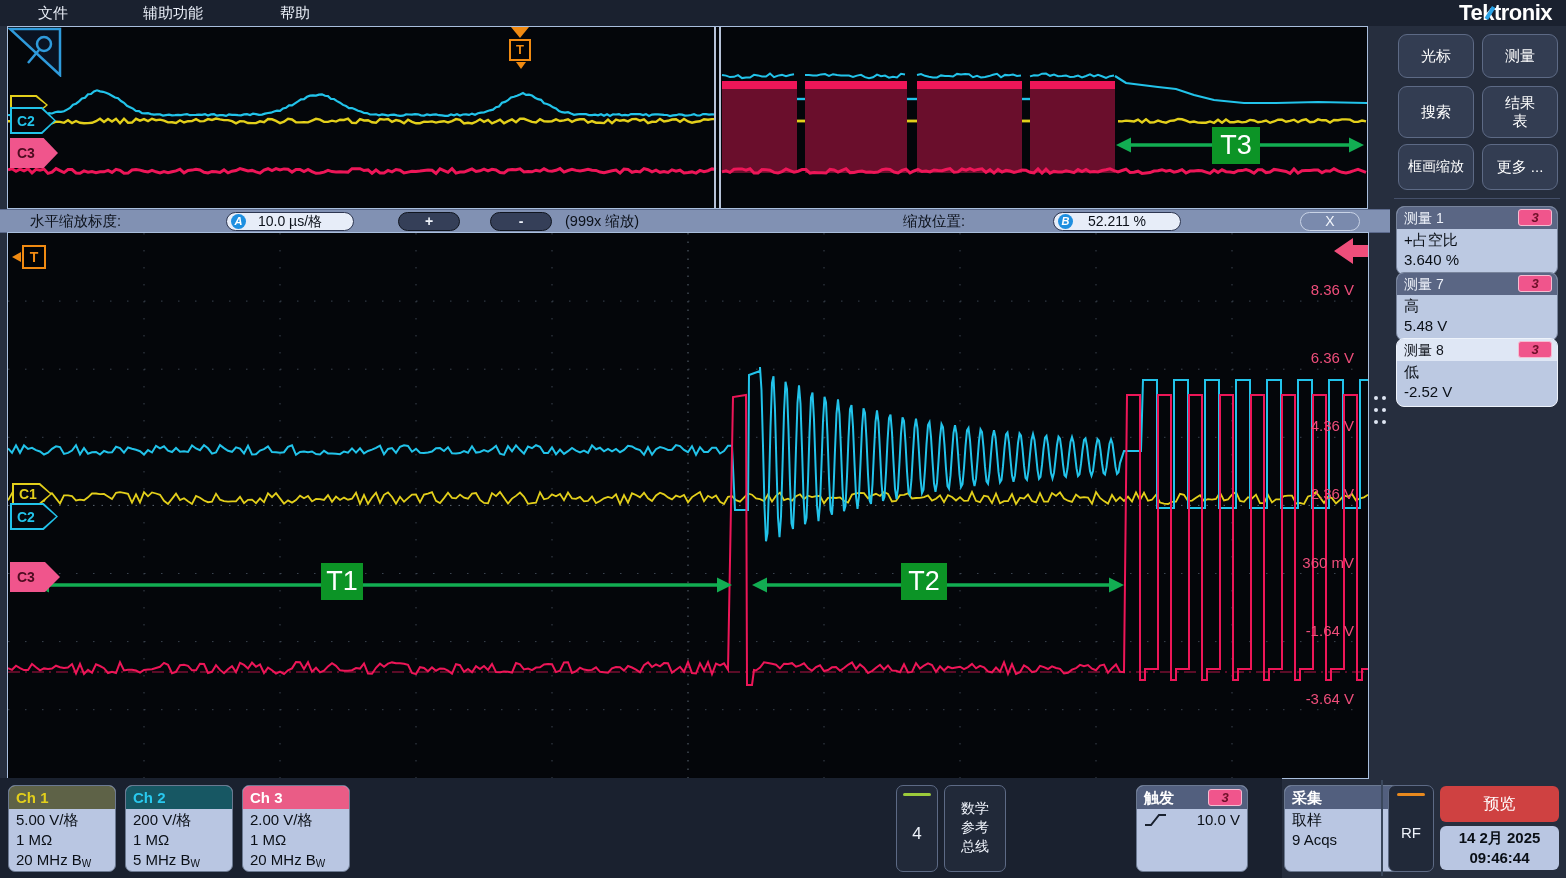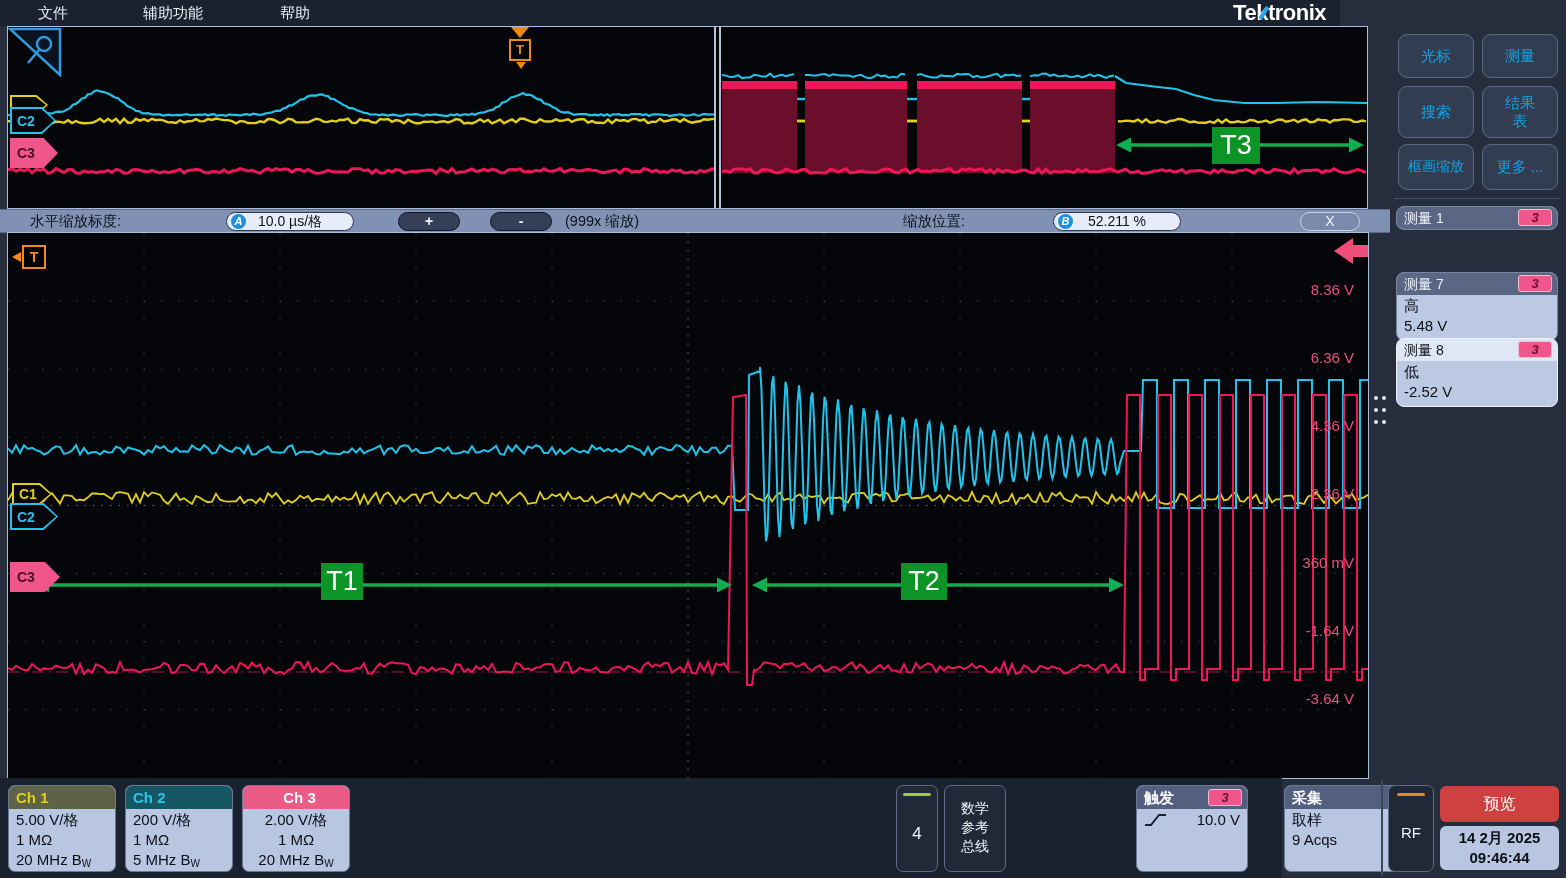--- a/index.html
+++ b/index.html
@@ -1,20 +1,20 @@
 <!DOCTYPE html>
 <html><head>
 <meta charset="utf-8">
 <style>
   * { margin:0; padding:0; box-sizing:border-box; }
   body { background:#11151d; font-family:"Liberation Sans","DejaVu Sans",sans-serif; }
   .screen { position:relative; width:1566px; height:878px; background:#262e3e; overflow:hidden; }
 
   
-  .menubar { position:absolute; left:0; top:0; width:1340px; height:26px; background:#1a212f; }
+  .menubar { position:absolute; left:0; top:0; width:1566px; height:26px; background:#1a212f; }
   .menu-item { position:absolute; top:0; height:26px; line-height:26px; color:#e9eef7; font-size:15px; cursor:default; }
   .logo { position:absolute; right:14px; top:0; height:26px; line-height:26px; color:#fff; font-size:22px; font-weight:bold; letter-spacing:-0.5px; }
   .logo-slash { position:absolute; left:29px; top:6px; width:4px; height:14px; background:#2aa3e8; transform:rotate(32deg); }
 
   
   .overview { position:absolute; left:7px; top:26px; width:1361px; height:183px; background:#04060a; border:1px solid #a9bedd; }
   .overview svg { position:absolute; left:0; top:0; overflow:hidden; }
   .mag { position:absolute; right:5px; top:8px; }
 
   
@@ -55,21 +55,21 @@
   .src-badge { position:absolute; right:5px; top:3px; width:34px; height:17px; background:#f0558c; border:1px solid #f6bcd1; border-radius:3px; color:#6e1029; font-size:13px; font-weight:bold; text-align:center; line-height:15px; }
   .dark-btn { position:absolute; top:7px; height:87px; background:#212939; border:1px solid #5d6a85; border-radius:7px; color:#eef2fa; text-align:center; }
   .hline { position:absolute; top:7px; left:50%; transform:translateX(-50%); width:28px; height:3px; border-radius:2px; }
   .bwsub { font-size:10px; position:relative; top:2px; }
   .vsep { position:absolute; left:1381px; top:2px; width:2px; height:96px; background:#3a475c; }
   .preview-btn { position:absolute; left:1440px; top:8px; width:119px; height:36px; background:#cf4141; border-radius:6px; color:#fff; font-size:16px; text-align:center; line-height:36px; }
   .datetime { position:absolute; left:1440px; top:48px; width:119px; height:44px; background:#b9c6e2; border-radius:6px; color:#0a0f16; font-size:15px; font-weight:bold; text-align:center; line-height:20px; padding-top:2px; }
 
   
   .sidebar { position:absolute; left:1390px; top:26px; width:176px; height:752px; background:#262e3e; }
-  .sbtn { position:absolute; width:76px; background:#333d52; border:1px solid #5d6a85; border-radius:9px; color:#0ea5e9; font-size:15px; display:flex; align-items:center; justify-content:center; text-align:center; }
+  .sbtn { position:absolute; width:76px; background:#333d52; border:1px solid #5d6a85; border-radius:9px; color:#ffffff; font-size:15px; display:flex; align-items:center; justify-content:center; text-align:center; }
   .sbtn .wrap2 { width:36px; word-break:break-all; line-height:18px; }
   .sb-div { position:absolute; left:4px; top:172px; width:166px; height:1px; background:#45506a; }
   .card { position:absolute; left:6px; width:162px; background:#bcc9e2; border:1px solid #78849c; border-radius:8px; overflow:hidden; }
   .card .chd { height:22px; background:#5a6684; color:#eef2fa; font-size:14px; line-height:22px; padding-left:7px; position:relative; }
   .card.sel { border-color:#eef3fb; }
   .card.sel .chd { background:#dfe7f5; color:#10141c; }
   .card .cbd { padding:1px 7px 4px; color:#0a0f16; font-size:15px; line-height:20px; }
   .card .src-badge { top:2px; }
 
   
@@ -246,21 +246,21 @@
       </div>
     </div>
     <div class="badge" style="left:125px; width:108px;">
       <div class="hd" style="background:#175763; color:#29c9ef;">Ch 2</div>
       <div class="bd">
         <div>200 V/格</div>
         <div>1 MΩ</div>
         <div><span>5 MHz B</span><span class="bwsub">W</span></div>
       </div>
     </div>
-    <div class="badge" style="left:242px; width:108px;text-align:center;">
+    <div class="badge" style="left:242px; width:108px;">
       <div class="hd" style="background:#ea5c86; color:#fff;">Ch 3</div>
       <div class="bd">
         <div>2.00 V/格</div>
         <div>1 MΩ</div>
         <div><span>20 MHz B</span><span class="bwsub">W</span></div>
       </div>
     </div>
 
     <div class="dark-btn" style="left:896px; width:42px;">
       <i class="hline" style="background:#9ccb3b"></i>
@@ -329,20 +329,24 @@
         <span>更多 ...</span>
       </div>
 
     <i class="sb-div"></i>
 
     <div class="card" style="top:180px;">
       <div class="chd">
         <span>测量 1</span>
         <i class="src-badge">3</i>
       </div>
+      <div class="cbd">
+        <div>+占空比</div>
+        <div>3.640 %</div>
+      </div>
     </div>
     <div class="card" style="top:246px;">
       <div class="chd">
         <span>测量 7</span>
         <i class="src-badge">3</i>
       </div>
       <div class="cbd">
         <div>高</div>
         <div>5.48 V</div>
       </div>

